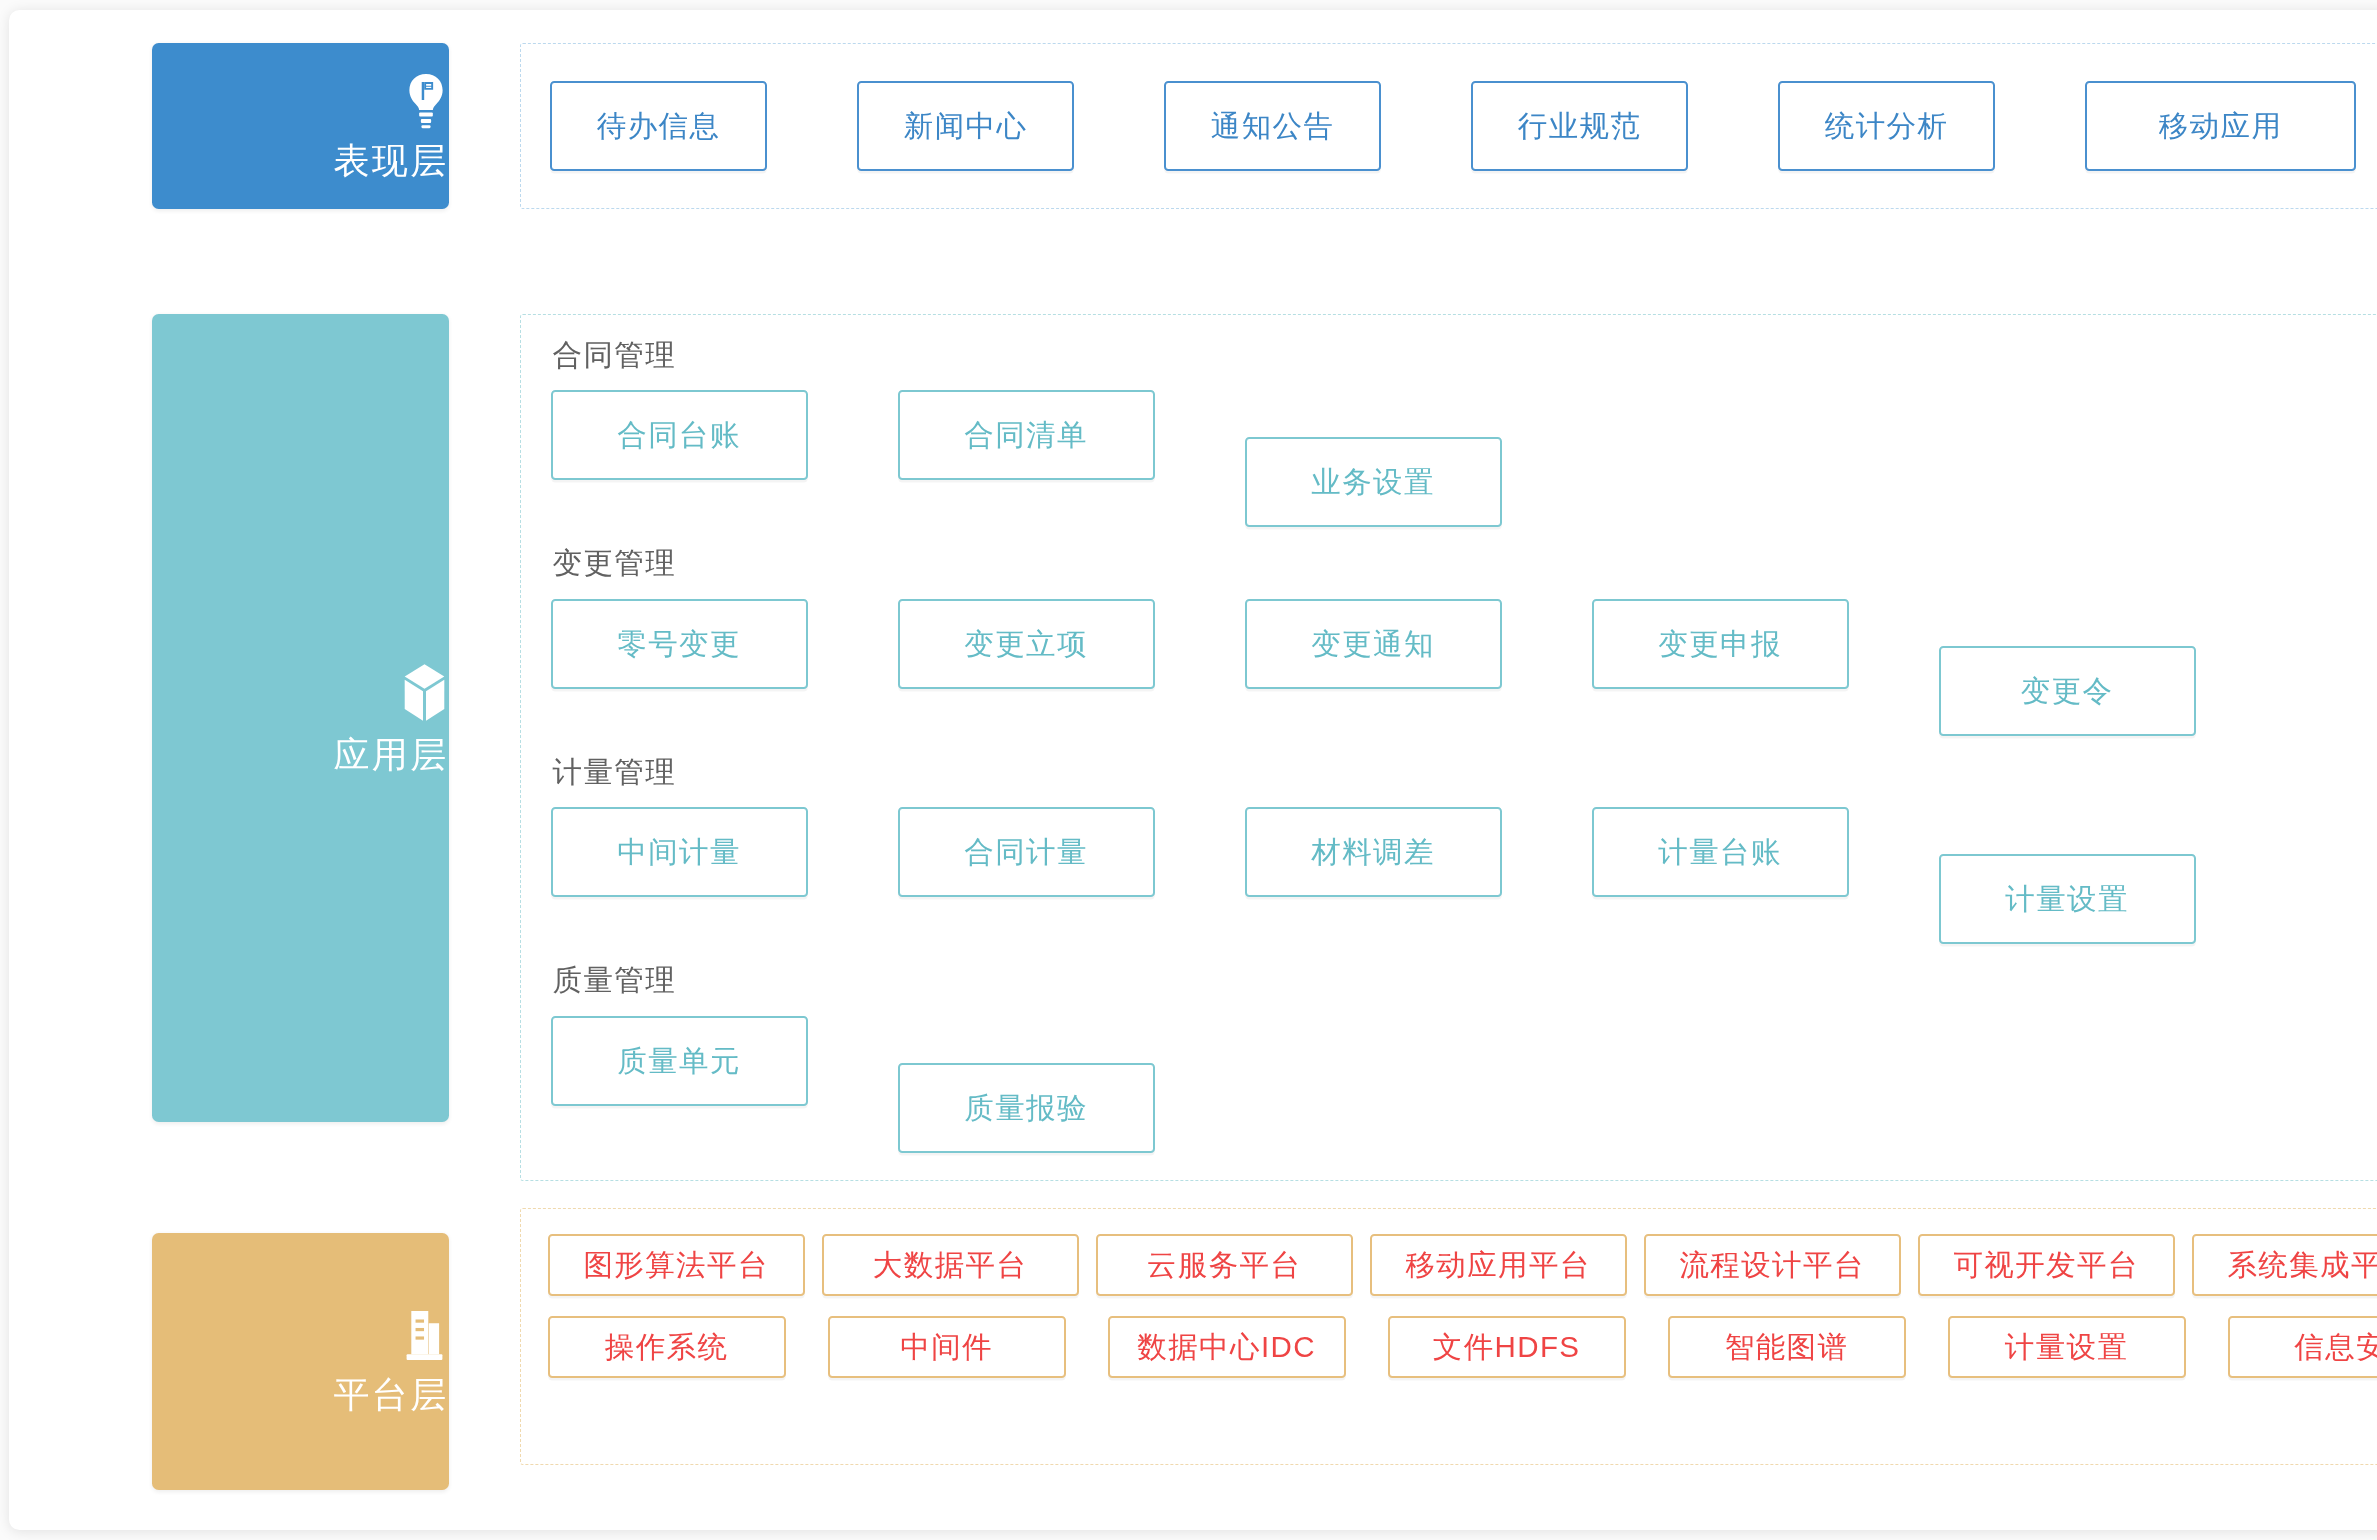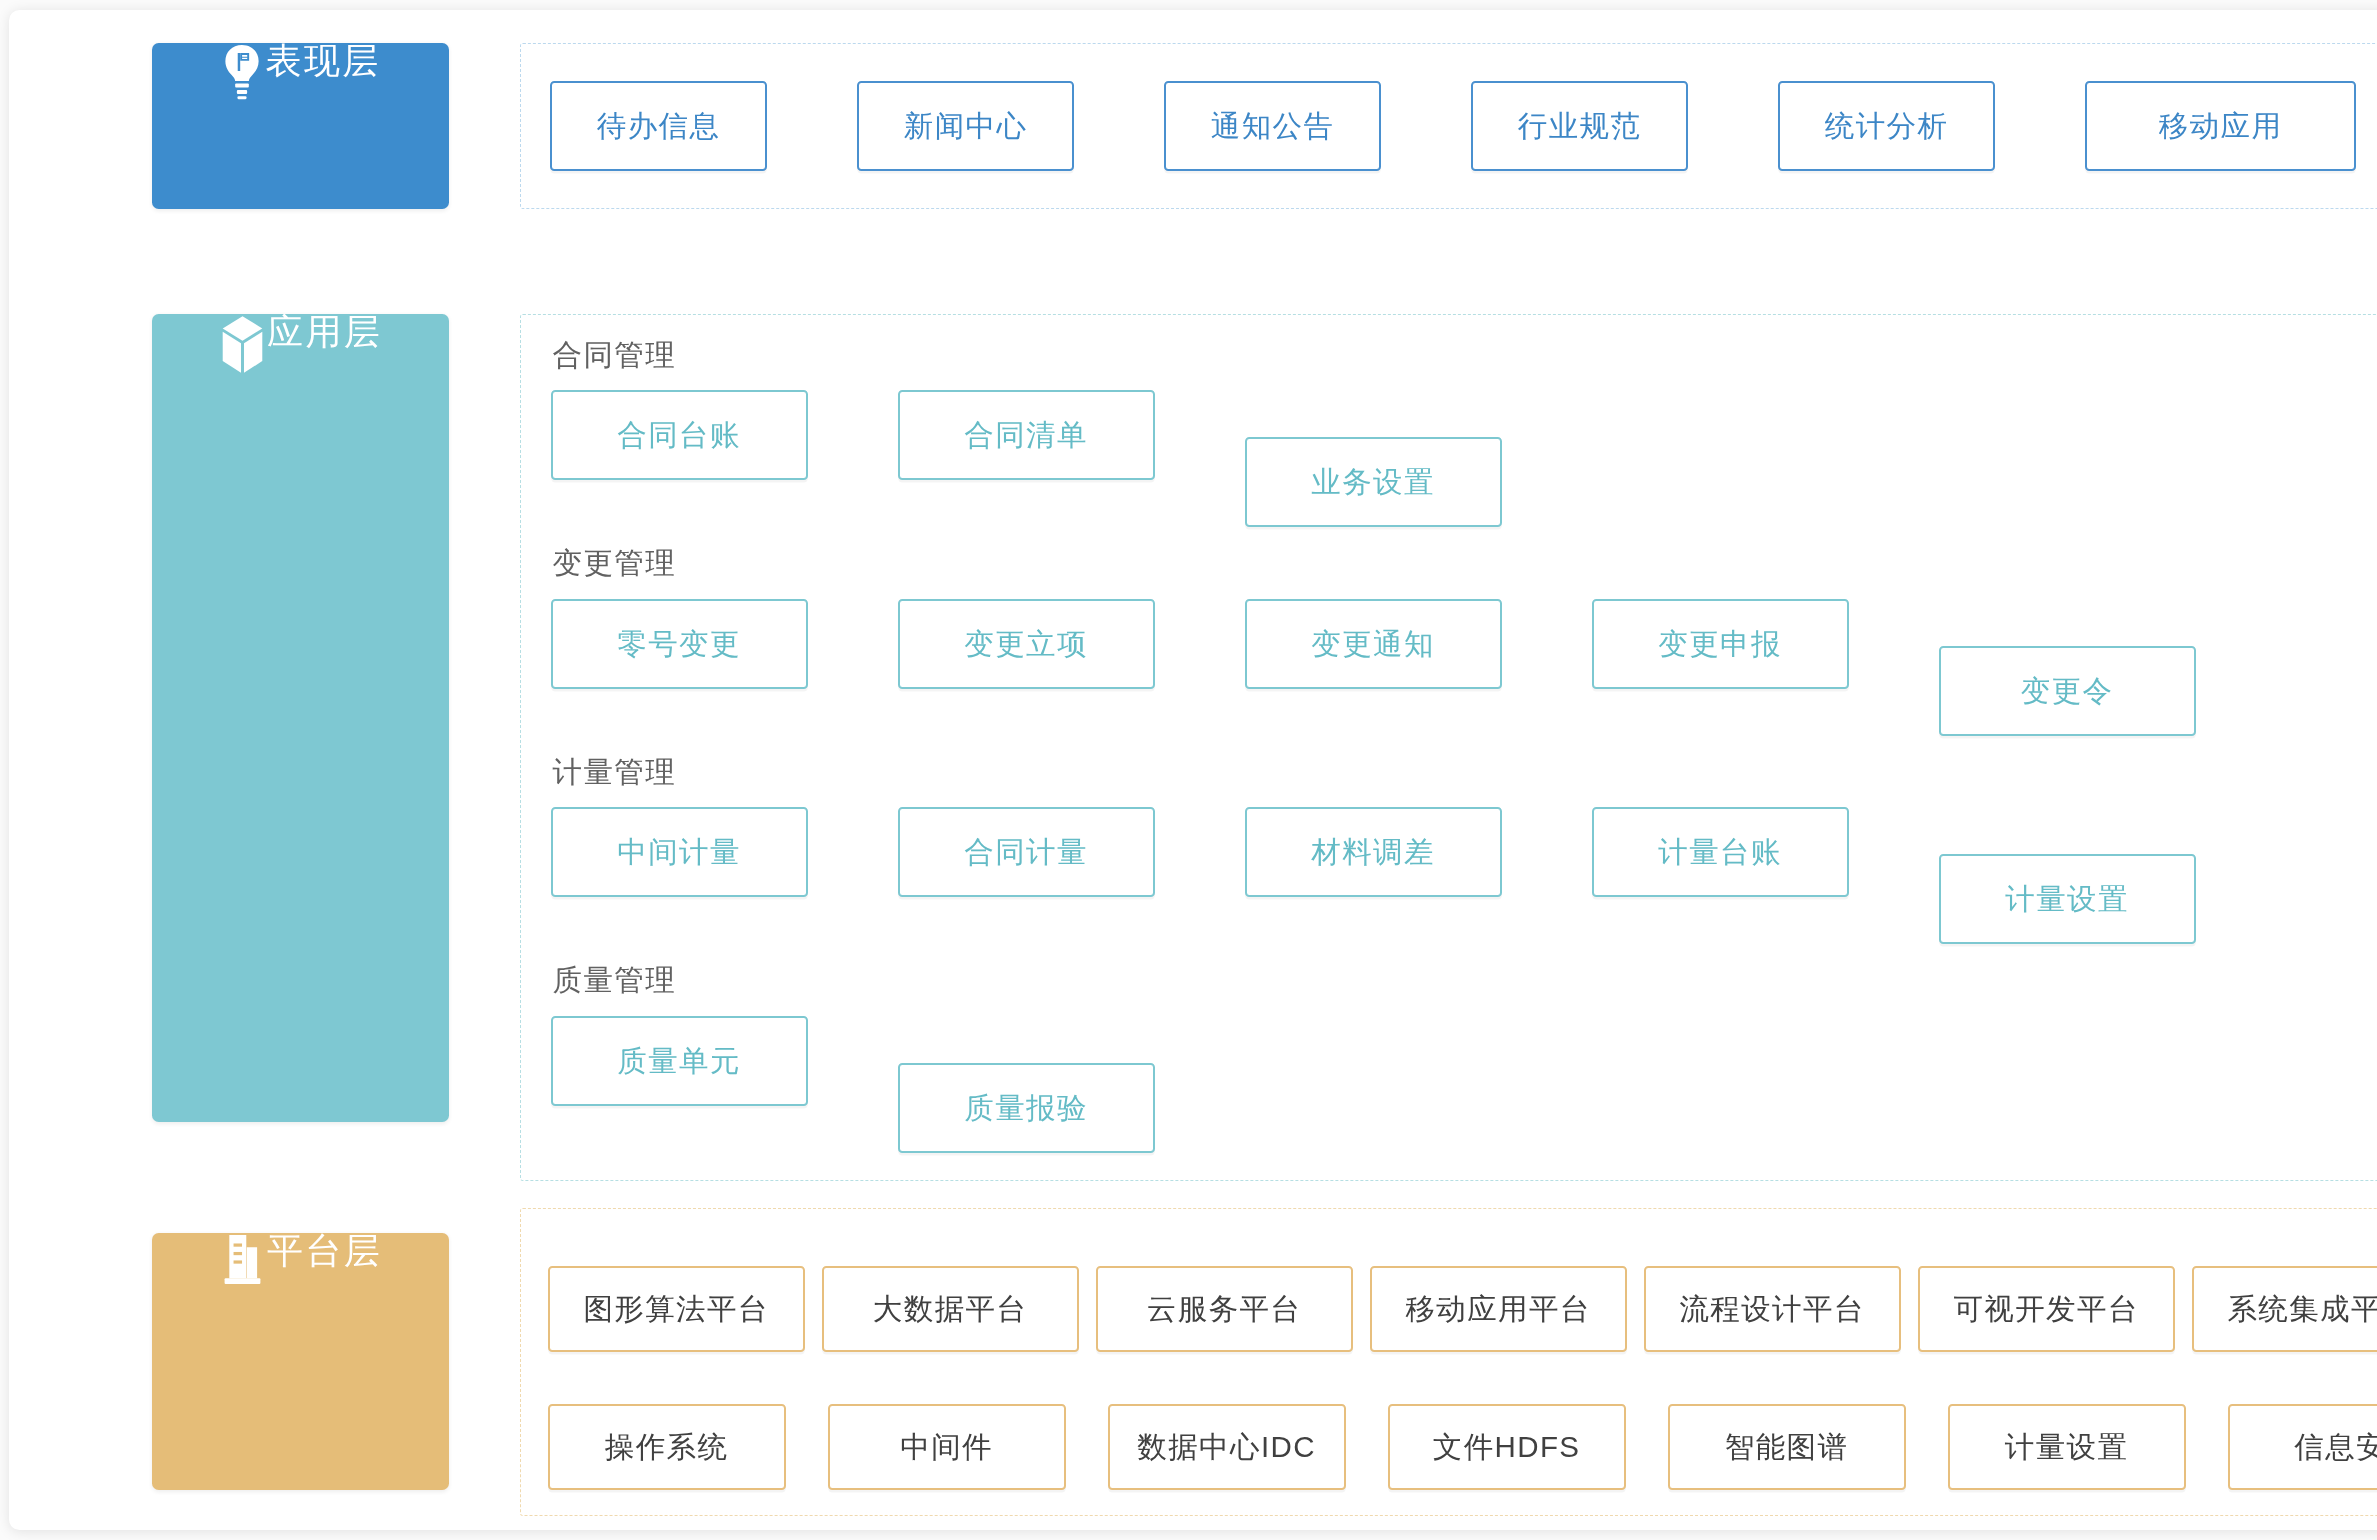--- a/index.html
+++ b/index.html
@@ -17,22 +17,22 @@
     box-shadow: 0 1.9px 12.4px rgba(0,0,0,0.10);
     overflow: hidden;
   }
 
   
   .layer-row { position: absolute; display: flex; align-items: flex-start; }
 
   .badge {
     width: 297px;
     border-radius: 6.7px;
-    display: flex; flex-direction: row;
-    align-items: flex-start; justify-content: center;
+    display: flex; flex-direction: column;
+    align-items: flex-end; justify-content: center;
     color: #ffffff;
     flex: none;
     box-shadow: 0 1.4px 4.3px rgba(0,0,0,0.07);
   }
   .badge-icon { display: block; margin-bottom: 12.4px; }
   .badge-label {
     font-size: 36px; font-weight: 400;
     letter-spacing: 2.4px; line-height: 1;
   }
 
@@ -105,23 +105,22 @@
   #badge-platform { height: 257px; background: #e5bd78; margin-top: 25px; }
   #box-platform {
     border-color: #f0d9ae;
     margin-left: 71px;
     min-height: 257px;
     padding: 25px 25px 25px 27px;
   }
   .plat-row { display: flex; }
   .plat-row:first-child { margin-bottom: 20px; }
   .plat-row .chip {
-    border-color: #e7bf7e; color: #404040;
-    height: 86px;
-    margin-top: 32px;
+    border-color: #e7bf7e; color: #ef4444;
+    height: 62px;
   }
   #plat-row-1 .chip { width: 257px; margin-right: 17px; }
   #plat-row-1 .chip:last-child { margin-right: 0; }
   #plat-row-2 .chip { width: 238px; margin-right: 42px; }
   #plat-row-2 .chip:last-child { margin-right: 0; width: 257px; }
 </style>
 </head>
 <body>
 
 <div id="canvas">

